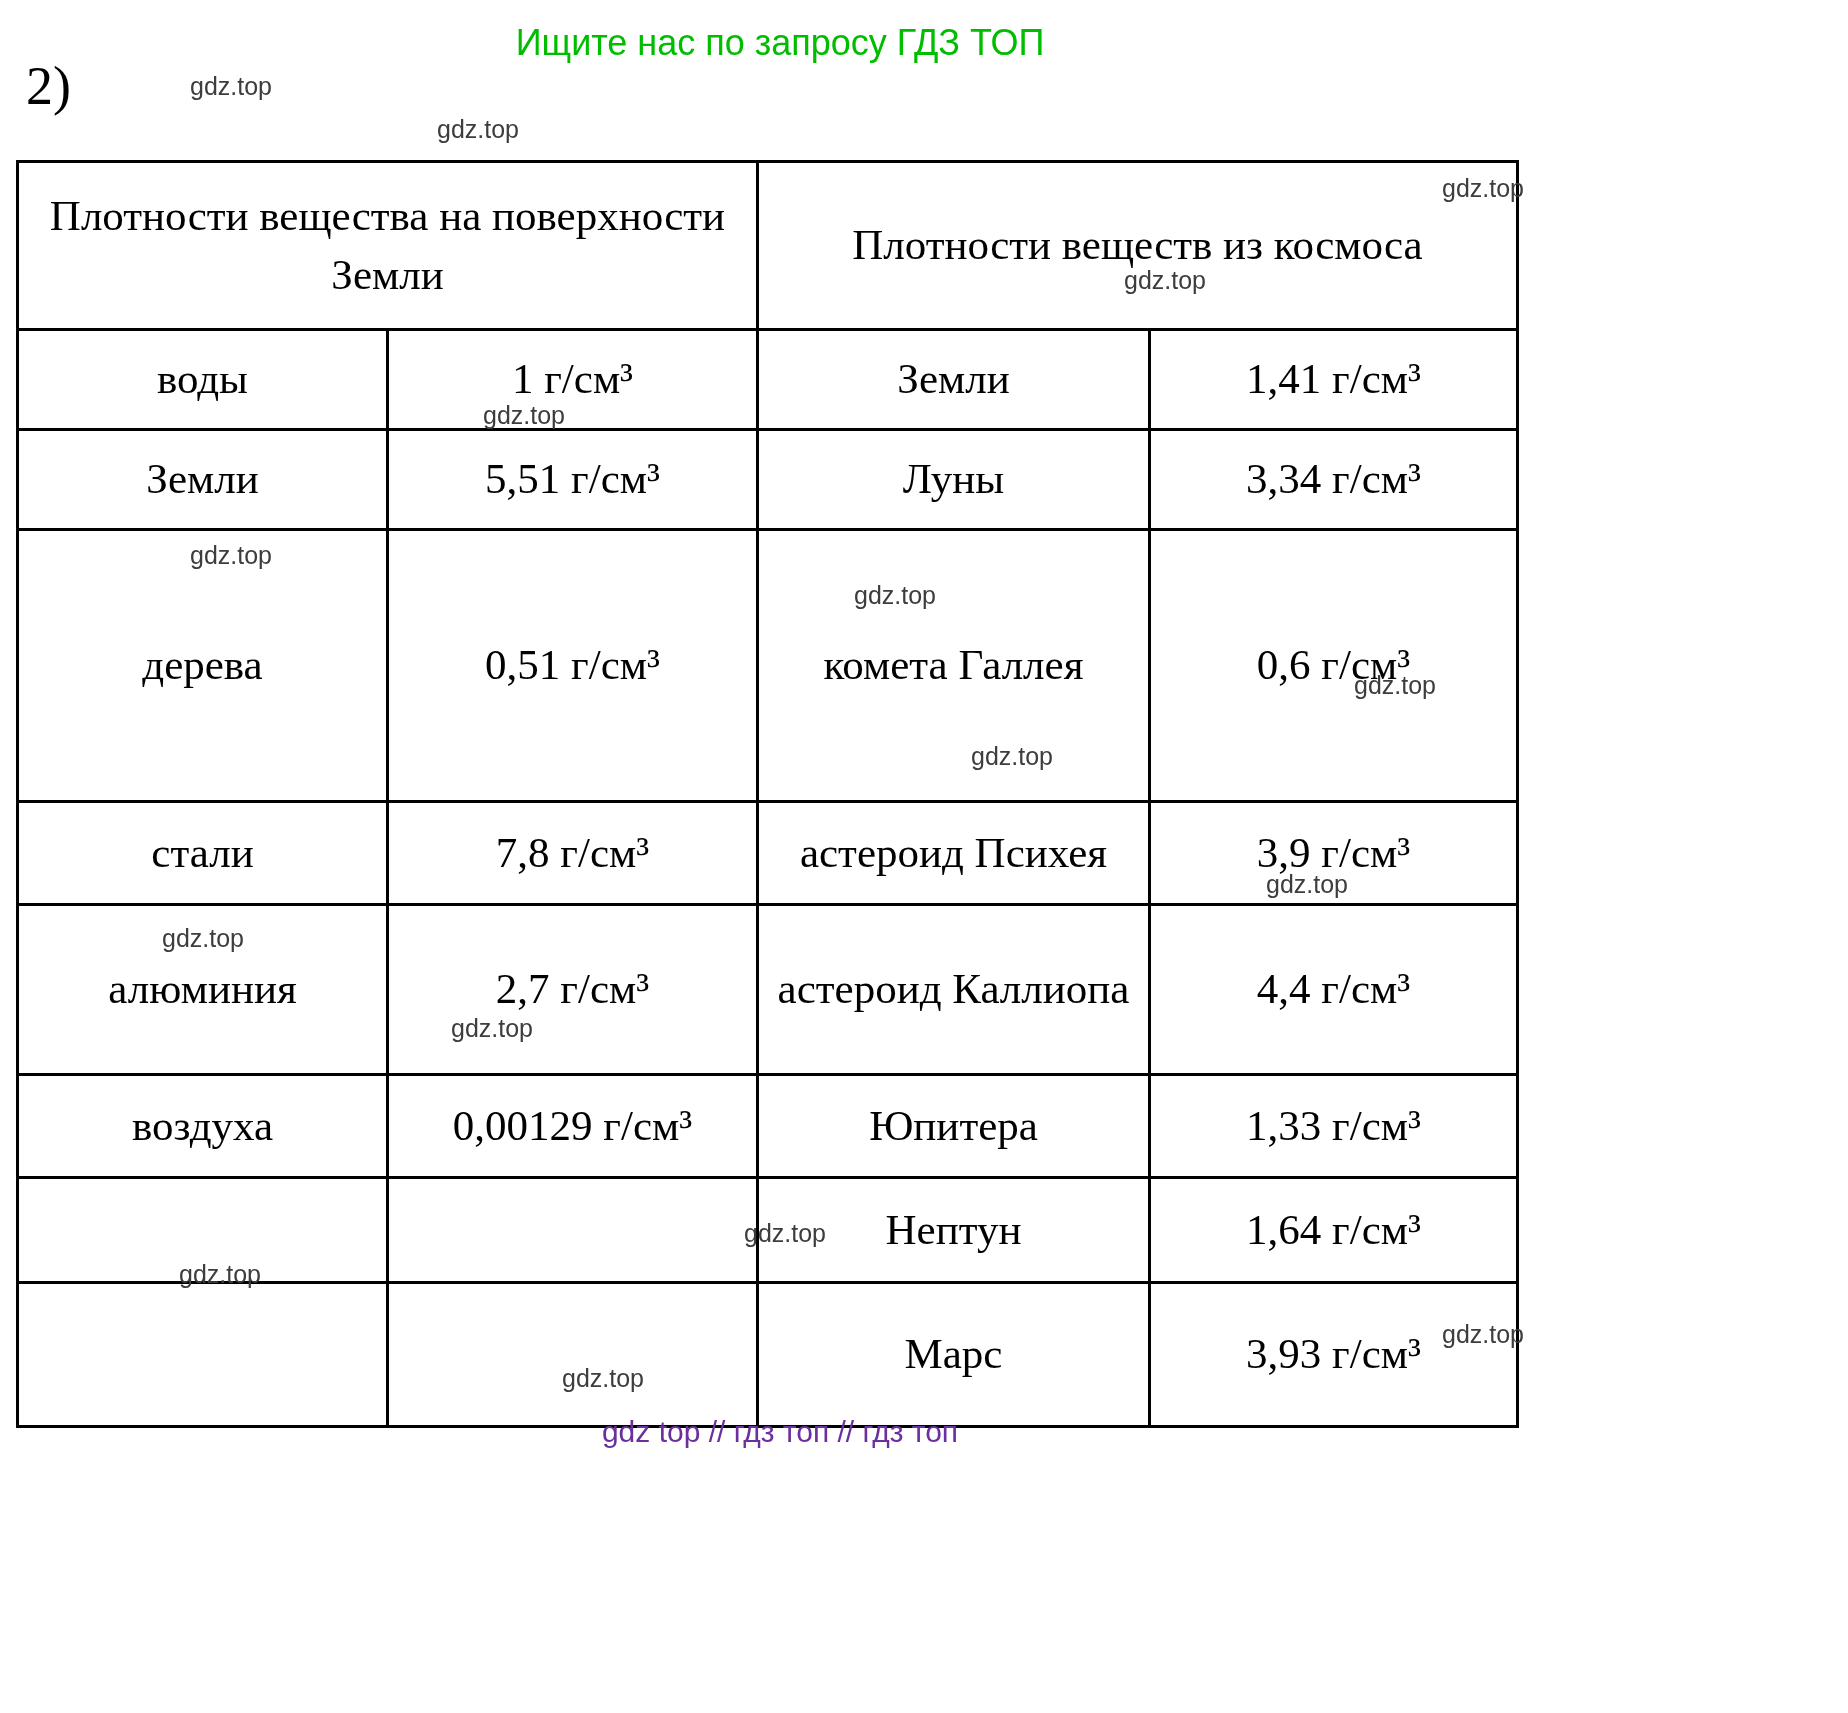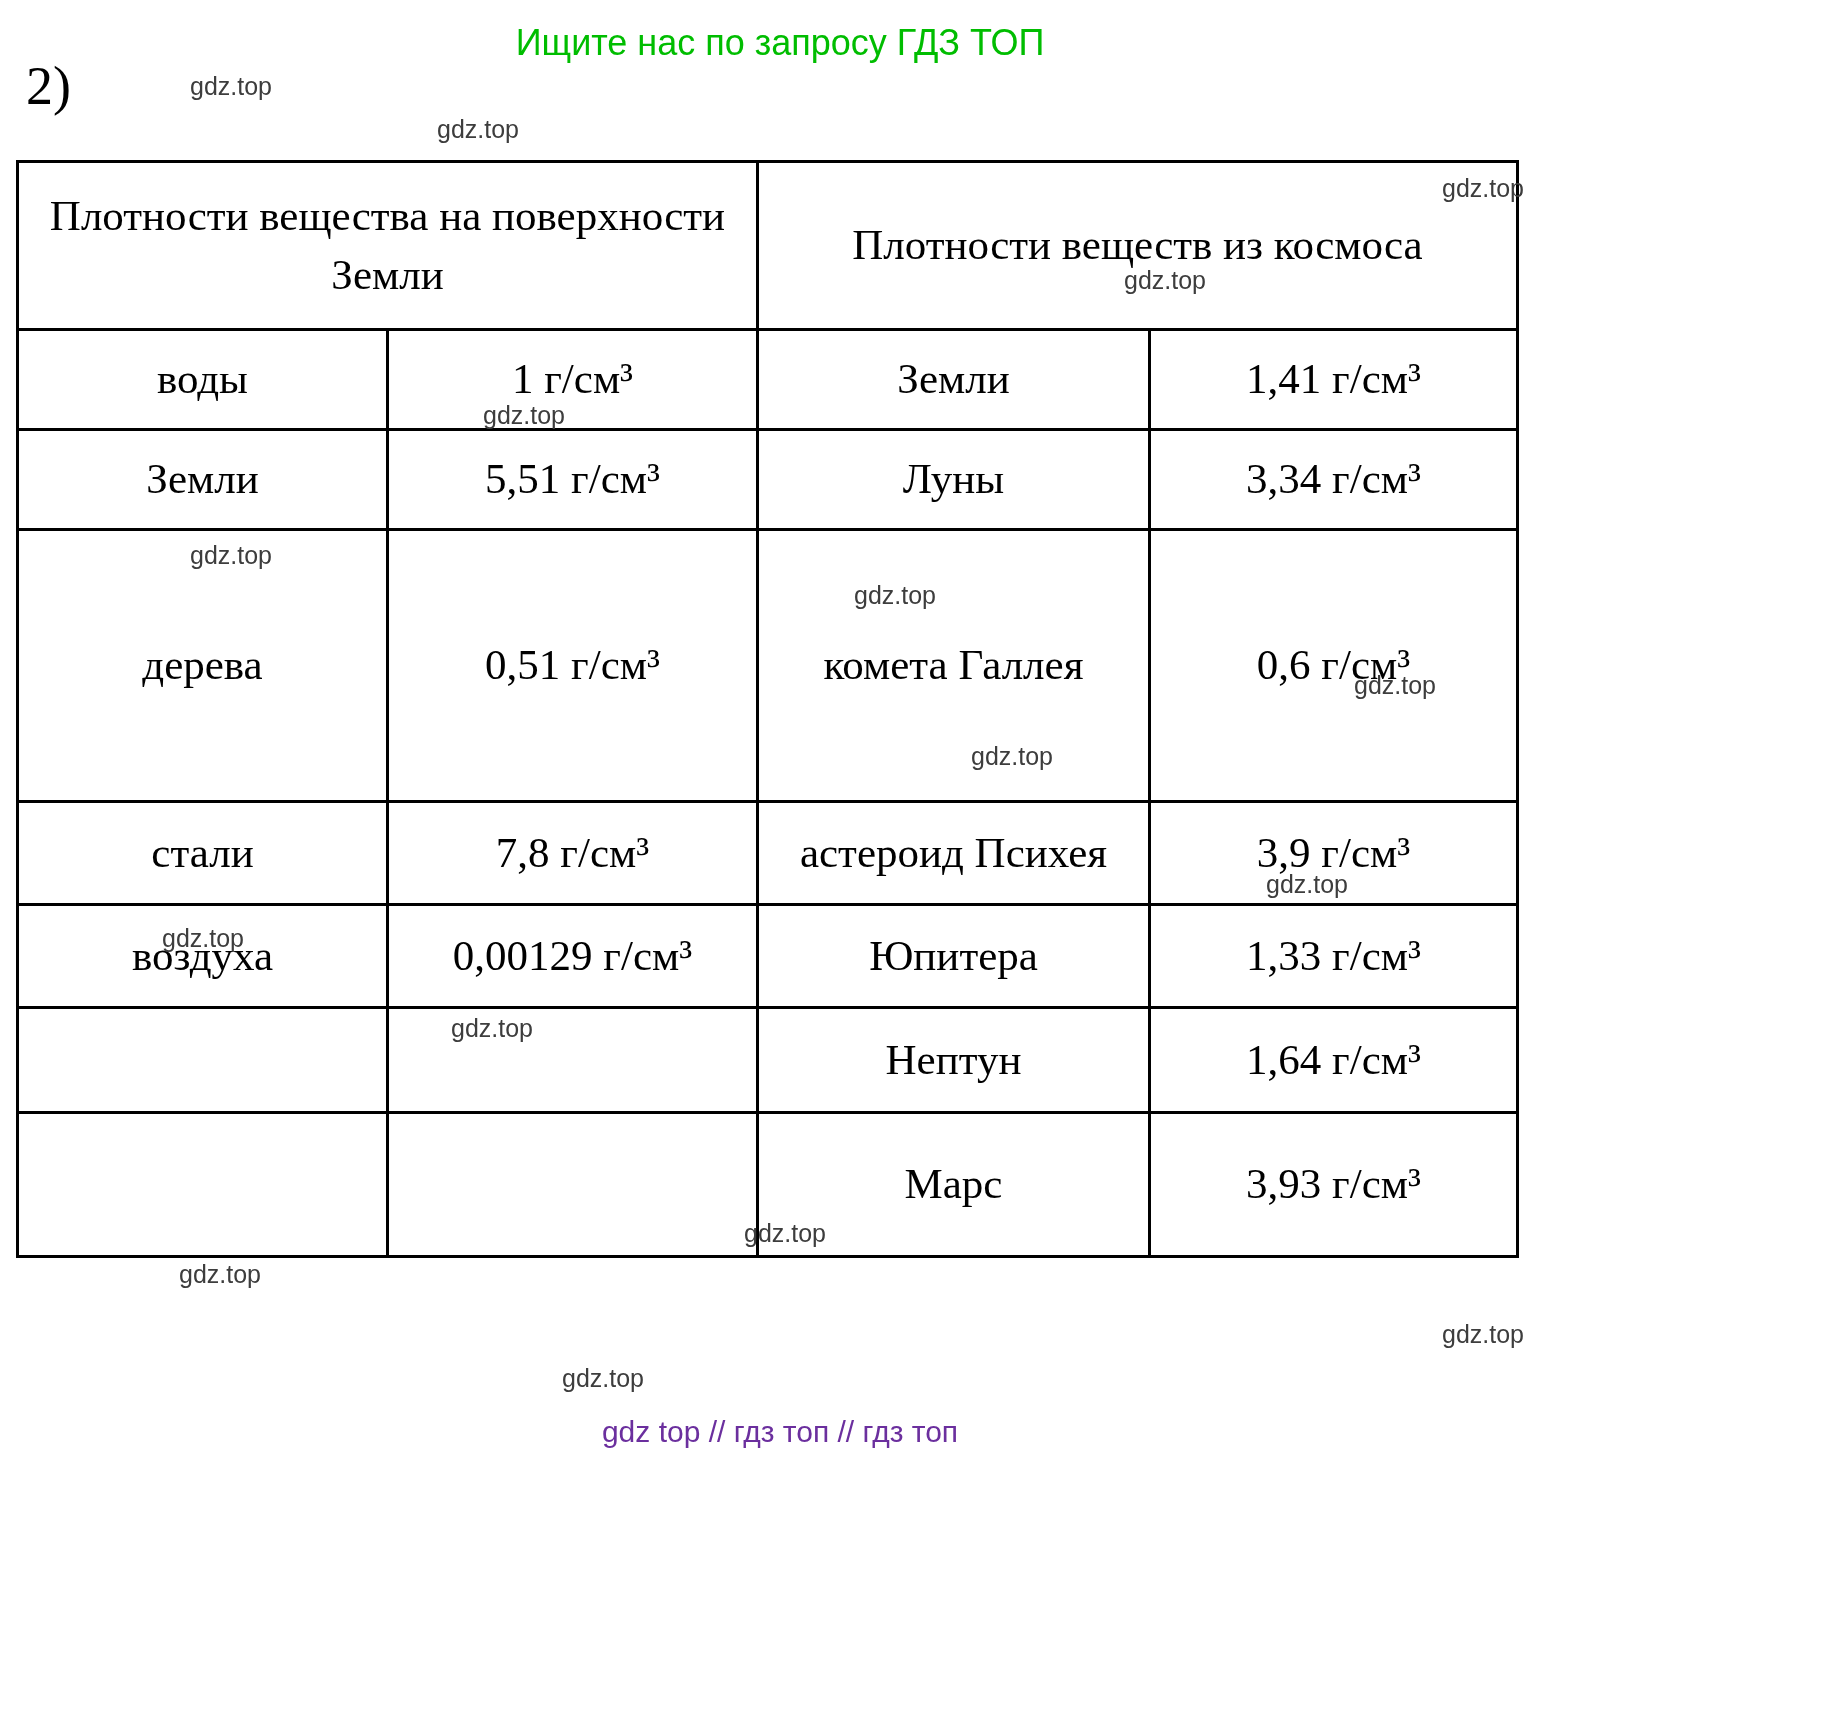--- a/index.html
+++ b/index.html
@@ -105,20 +105,26 @@
         <td>0,51 г/см³</td>
         <td>комета Галлея</td>
         <td>0,6 г/см³</td>
       </tr>
       <tr style="height:103px;">
         <td>стали</td>
         <td>7,8 г/см³</td>
         <td>астероид Психея</td>
         <td>3,9 г/см³</td>
       </tr>
+      <tr style="height:170px;">
+        <td>алюминия</td>
+        <td>2,7 г/см³</td>
+        <td>астероид Каллиопа</td>
+        <td>4,4 г/см³</td>
+      </tr>
       <tr style="height:103px;">
         <td>воздуха</td>
         <td>0,00129 г/см³</td>
         <td>Юпитера</td>
         <td>1,33 г/см³</td>
       </tr>
       <tr style="height:105px;">
         <td></td>
         <td></td>
         <td>Нептун</td>

